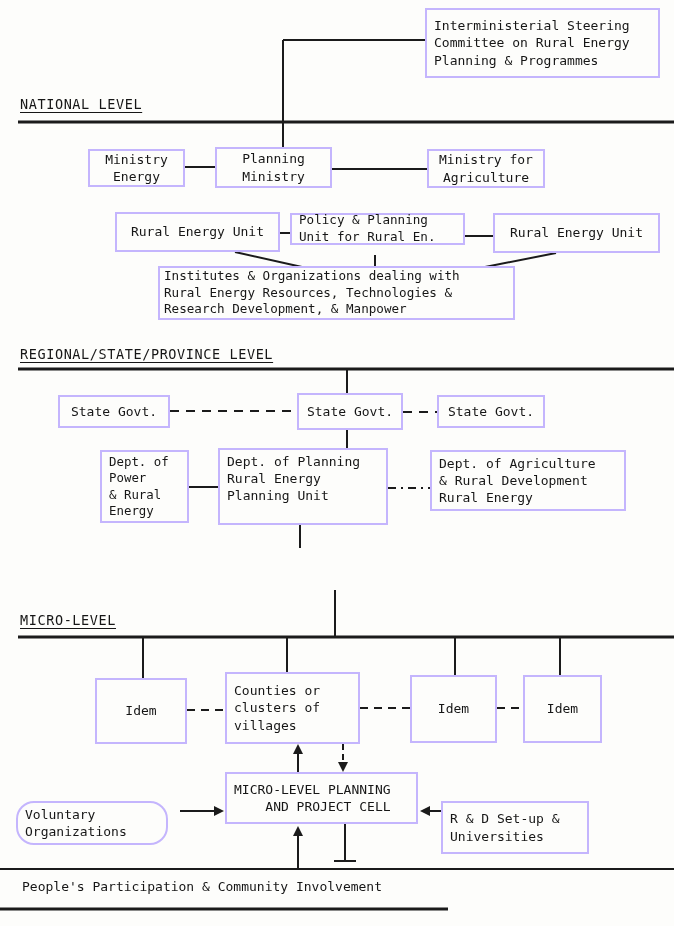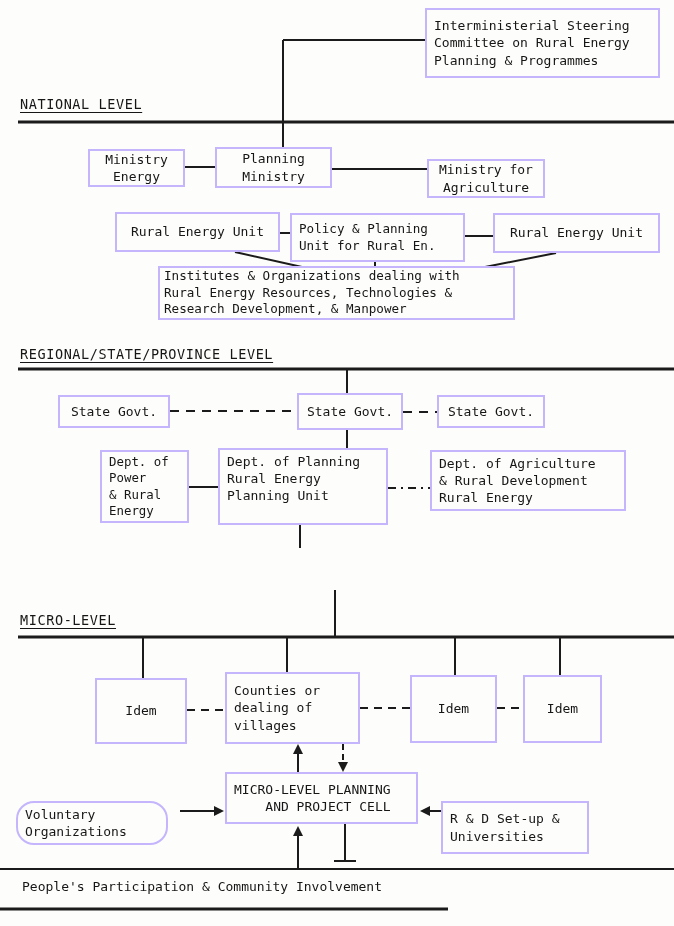--- a/index.html
+++ b/index.html
@@ -38,23 +38,23 @@
   .caption{
     position:absolute;
     z-index:2;
     font-size:13px;
     white-space:pre;
   }
   
   #committee{left:425px;top:8px;width:235px;height:70px;border-width:2.5px;}
   #ministry-energy{left:88px;top:149px;width:97px;height:38px;}
   #planning-ministry{left:215px;top:147px;width:117px;height:41px;}
-  #ministry-agriculture{left:427px;top:159px;width:118px;height:39px;}
+  #ministry-agriculture{left:427px;top:149px;width:118px;height:39px;}
   #reu-left{left:115px;top:212px;width:165px;height:40px;}
-  #policy-unit{left:290px;top:213px;width:175px;height:49px;font-size:12.6px;}
+  #policy-unit{left:290px;top:213px;width:175px;height:32px;font-size:12.6px;}
   #reu-right{left:493px;top:213px;width:167px;height:40px;}
   #institutes{left:158px;top:266px;width:357px;height:54px;font-size:12.6px;padding:2px 4px;}
   #sg-left{left:58px;top:395px;width:112px;height:33px;}
   #sg-mid{left:297px;top:393px;width:106px;height:37px;}
   #sg-right{left:437px;top:395px;width:108px;height:33px;}
   #dept-power{left:100px;top:450px;width:89px;height:73px;font-size:12.4px;}
   #dept-planning{left:218px;top:448px;width:170px;height:77px;align-items:flex-start;}
   #dept-agriculture{left:430px;top:450px;width:196px;height:61px;align-items:flex-start;}
   #nodal{left:162px;top:547px;width:278px;height:43px;}
   #idem-left{left:95px;top:678px;width:92px;height:66px;}
@@ -160,21 +160,21 @@
 Energy</div>
   <div class="box" id="dept-planning">Dept. of Planning
 Rural Energy
 Planning Unit</div>
   <div class="box" id="dept-agriculture">Dept. of Agriculture
 &amp; Rural Development
 Rural Energy</div>
 
   <div class="box center" id="idem-left">Idem</div>
   <div class="box" id="counties">Counties or
-dealing of
+clusters of
 villages</div>
   <div class="box center" id="idem-center">Idem</div>
   <div class="box center" id="idem-right">Idem</div>
   <div class="box" id="micro-cell">MICRO-LEVEL PLANNING
 AND PROJECT CELL</div>
   <div class="box" id="voluntary">Voluntary
 Organizations</div>
   <div class="box" id="rd-setup">R &amp; D Set-up &amp;
 Universities</div>
 

